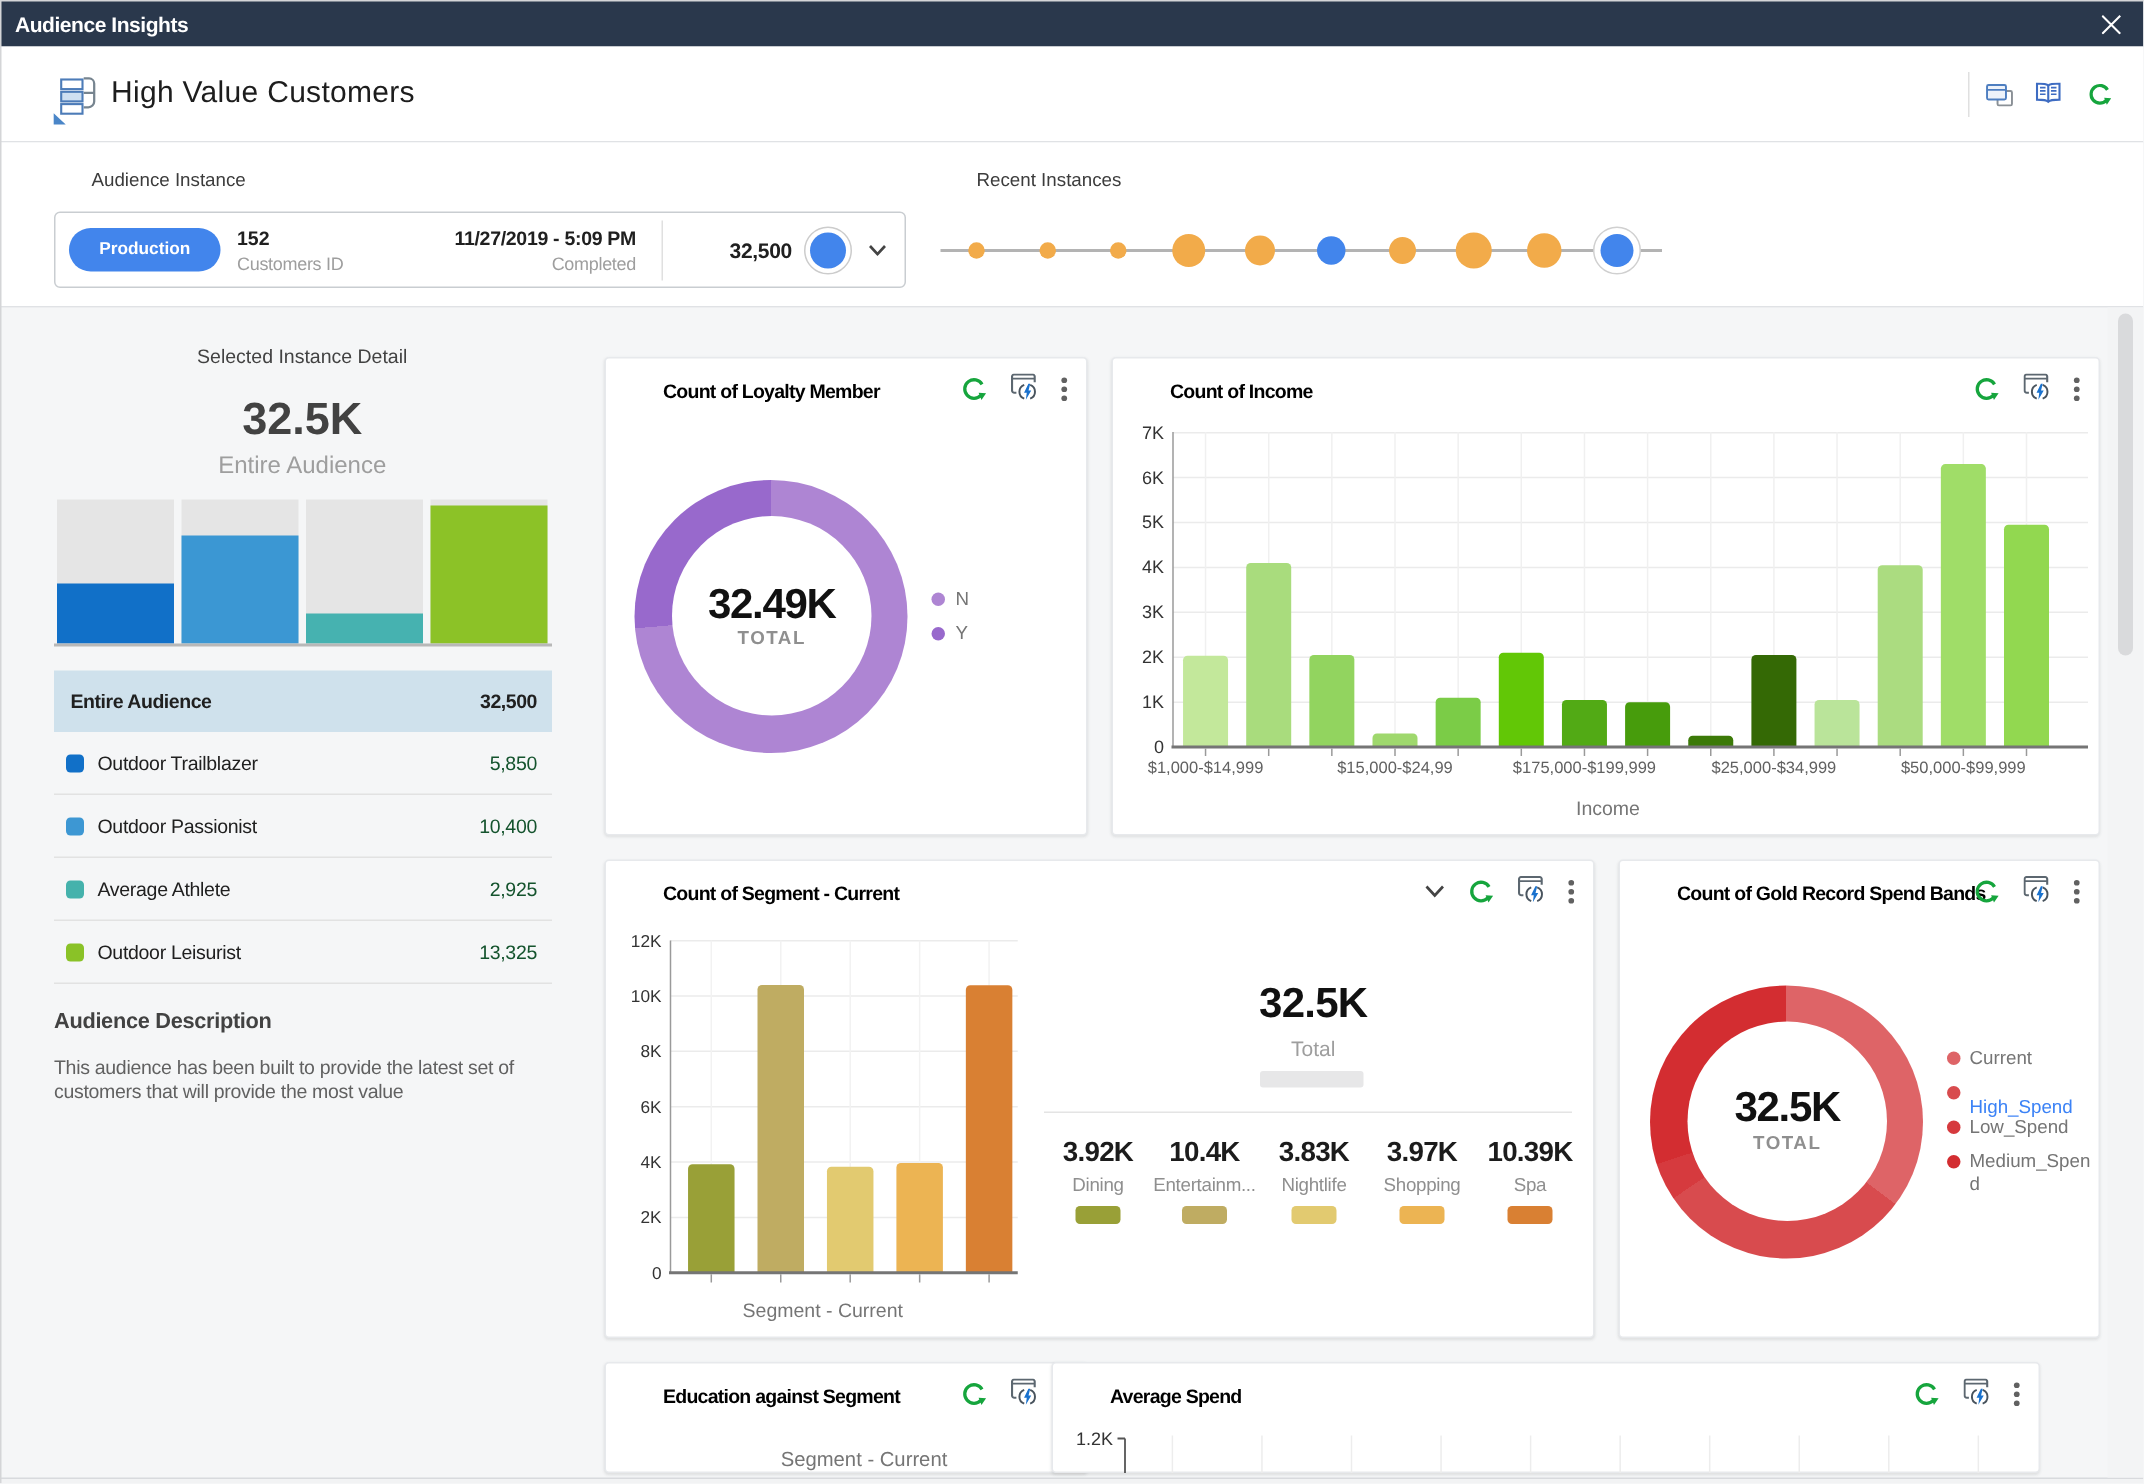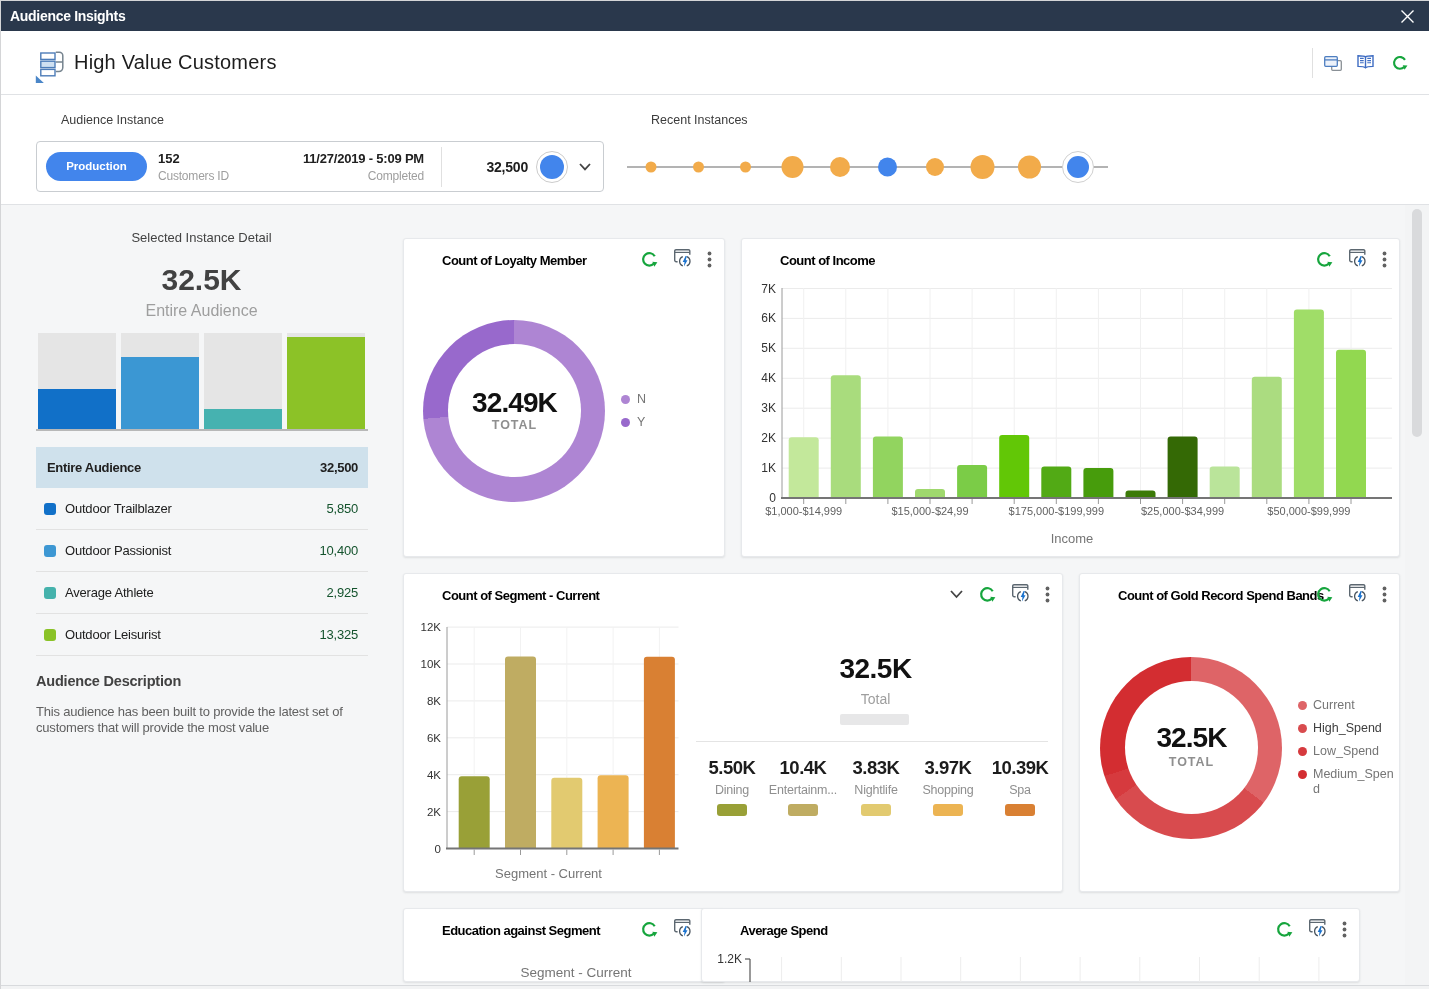--- a/index.html
+++ b/index.html
@@ -320,21 +320,21 @@
         <text x="37" y="167.8" text-anchor="end" font-size="11.5" fill="#333">6K</text>
         <text x="37" y="130.9" text-anchor="end" font-size="11.5" fill="#333">8K</text>
         <text x="37" y="94.0" text-anchor="end" font-size="11.5" fill="#333">10K</text>
         <text x="37" y="57.1" text-anchor="end" font-size="11.5" fill="#333">12K</text>
         <text x="144.5" y="304" text-anchor="middle" font-size="13" fill="#757575">Segment - Current</text>
       </svg>
     <div class="abs" style="left:390px;top:79px;width:163px;text-align:center;font-size:28px;font-weight:700;color:#111;letter-spacing:-0.5px">32.5K</div>
     <div class="abs" style="left:390px;top:117px;width:163px;text-align:center;font-size:14px;color:#9e9e9e">Total</div>
     <div class="abs" style="left:436px;top:140px;width:69px;height:10.5px;border-radius:2px;background:#e7e7e8"></div>
     <div class="abs" style="left:292px;top:167px;width:352px;height:1px;background:#e4e4e4"></div>
-    <div class="stat" style="left:292px"><b>5.50K</b><i>Dining</i><s style="background:#99a037"></s></div>
+    <div class="stat" style="left:292px"><b>3.92K</b><i>Dining</i><s style="background:#99a037"></s></div>
     <div class="stat" style="left:363px"><b>10.4K</b><i>Entertainm...</i><s style="background:#bfac62"></s></div>
     <div class="stat" style="left:436px"><b>3.83K</b><i>Nightlife</i><s style="background:#e2ca70"></s></div>
     <div class="stat" style="left:508px"><b>3.97K</b><i>Shopping</i><s style="background:#ecb453"></s></div>
     <div class="stat" style="left:580px"><b>10.39K</b><i>Spa</i><s style="background:#d98033"></s></div>
   </div>
 
   <div class="card" style="left:1079px;top:573px;width:321px;height:319px">
     <div class="ctitle">Count of Gold Record Spend Bands</div>
     <svg class="hicon" style="right:66px" width="17" height="17" viewBox="0 0 17 17">
         <path d="M13.7 5.2 A6.2 6.2 0 1 0 12.9 12.6" fill="none" stroke="#16a53d" stroke-width="2.2"></path>
@@ -352,21 +352,21 @@
         <circle cx="2.5" cy="8.5" r="1.9" fill="#616161"></circle>
         <circle cx="2.5" cy="14.5" r="1.9" fill="#616161"></circle>
       </svg>
     <div class="abs" style="left:20.2px;top:82.8px;width:182px;height:182px;border-radius:50%;background:conic-gradient(#de6467 0deg 127deg,#d84b4e 127deg 236deg,#d63a3e 236deg 252deg,#d32d31 252deg 360deg)"></div>
     <div class="abs" style="left:44.7px;top:107.3px;width:133px;height:133px;border-radius:50%;background:#fff"></div>
     <div class="abs" style="left:31px;top:147.8px;width:161px;text-align:center;font-size:28px;font-weight:700;color:#111;letter-spacing:-0.9px">32.5K</div>
     <div class="abs" style="left:31px;top:180.5px;width:161px;text-align:center;font-size:12.5px;font-weight:700;color:#8f8f8f;letter-spacing:1px">TOTAL</div>
     <div class="legend-dot" style="left:218px;top:127px;background:#de6467"></div>
     <div class="abs" style="left:233px;top:124px;font-size:12.5px;color:#757575">Current</div>
     <div class="legend-dot" style="left:218px;top:150px;background:#d84b4e"></div>
-    <div class="abs" style="left:233px;top:147px;font-size:12.5px;color:#404040">High_Spend</div>
+    <div class="abs" style="left:233px;top:157px;font-size:12.5px;color:#3b82f6">High_Spend</div>
     <div class="legend-dot" style="left:218px;top:173px;background:#d63a3e"></div>
     <div class="abs" style="left:233px;top:170px;font-size:12.5px;color:#757575">Low_Spend</div>
     <div class="legend-dot" style="left:218px;top:196px;background:#d32d31"></div>
     <div class="abs" style="left:233px;top:193px;font-size:12.5px;color:#757575;line-height:14.5px">Medium_Spen<br>d</div>
   </div>
 
   <div class="card" style="left:403px;top:908px;width:322px;height:74px">
     <div class="ctitle">Education against Segment</div>
     <svg class="hicon" style="right:66px" width="17" height="17" viewBox="0 0 17 17">
         <path d="M13.7 5.2 A6.2 6.2 0 1 0 12.9 12.6" fill="none" stroke="#16a53d" stroke-width="2.2"></path>

